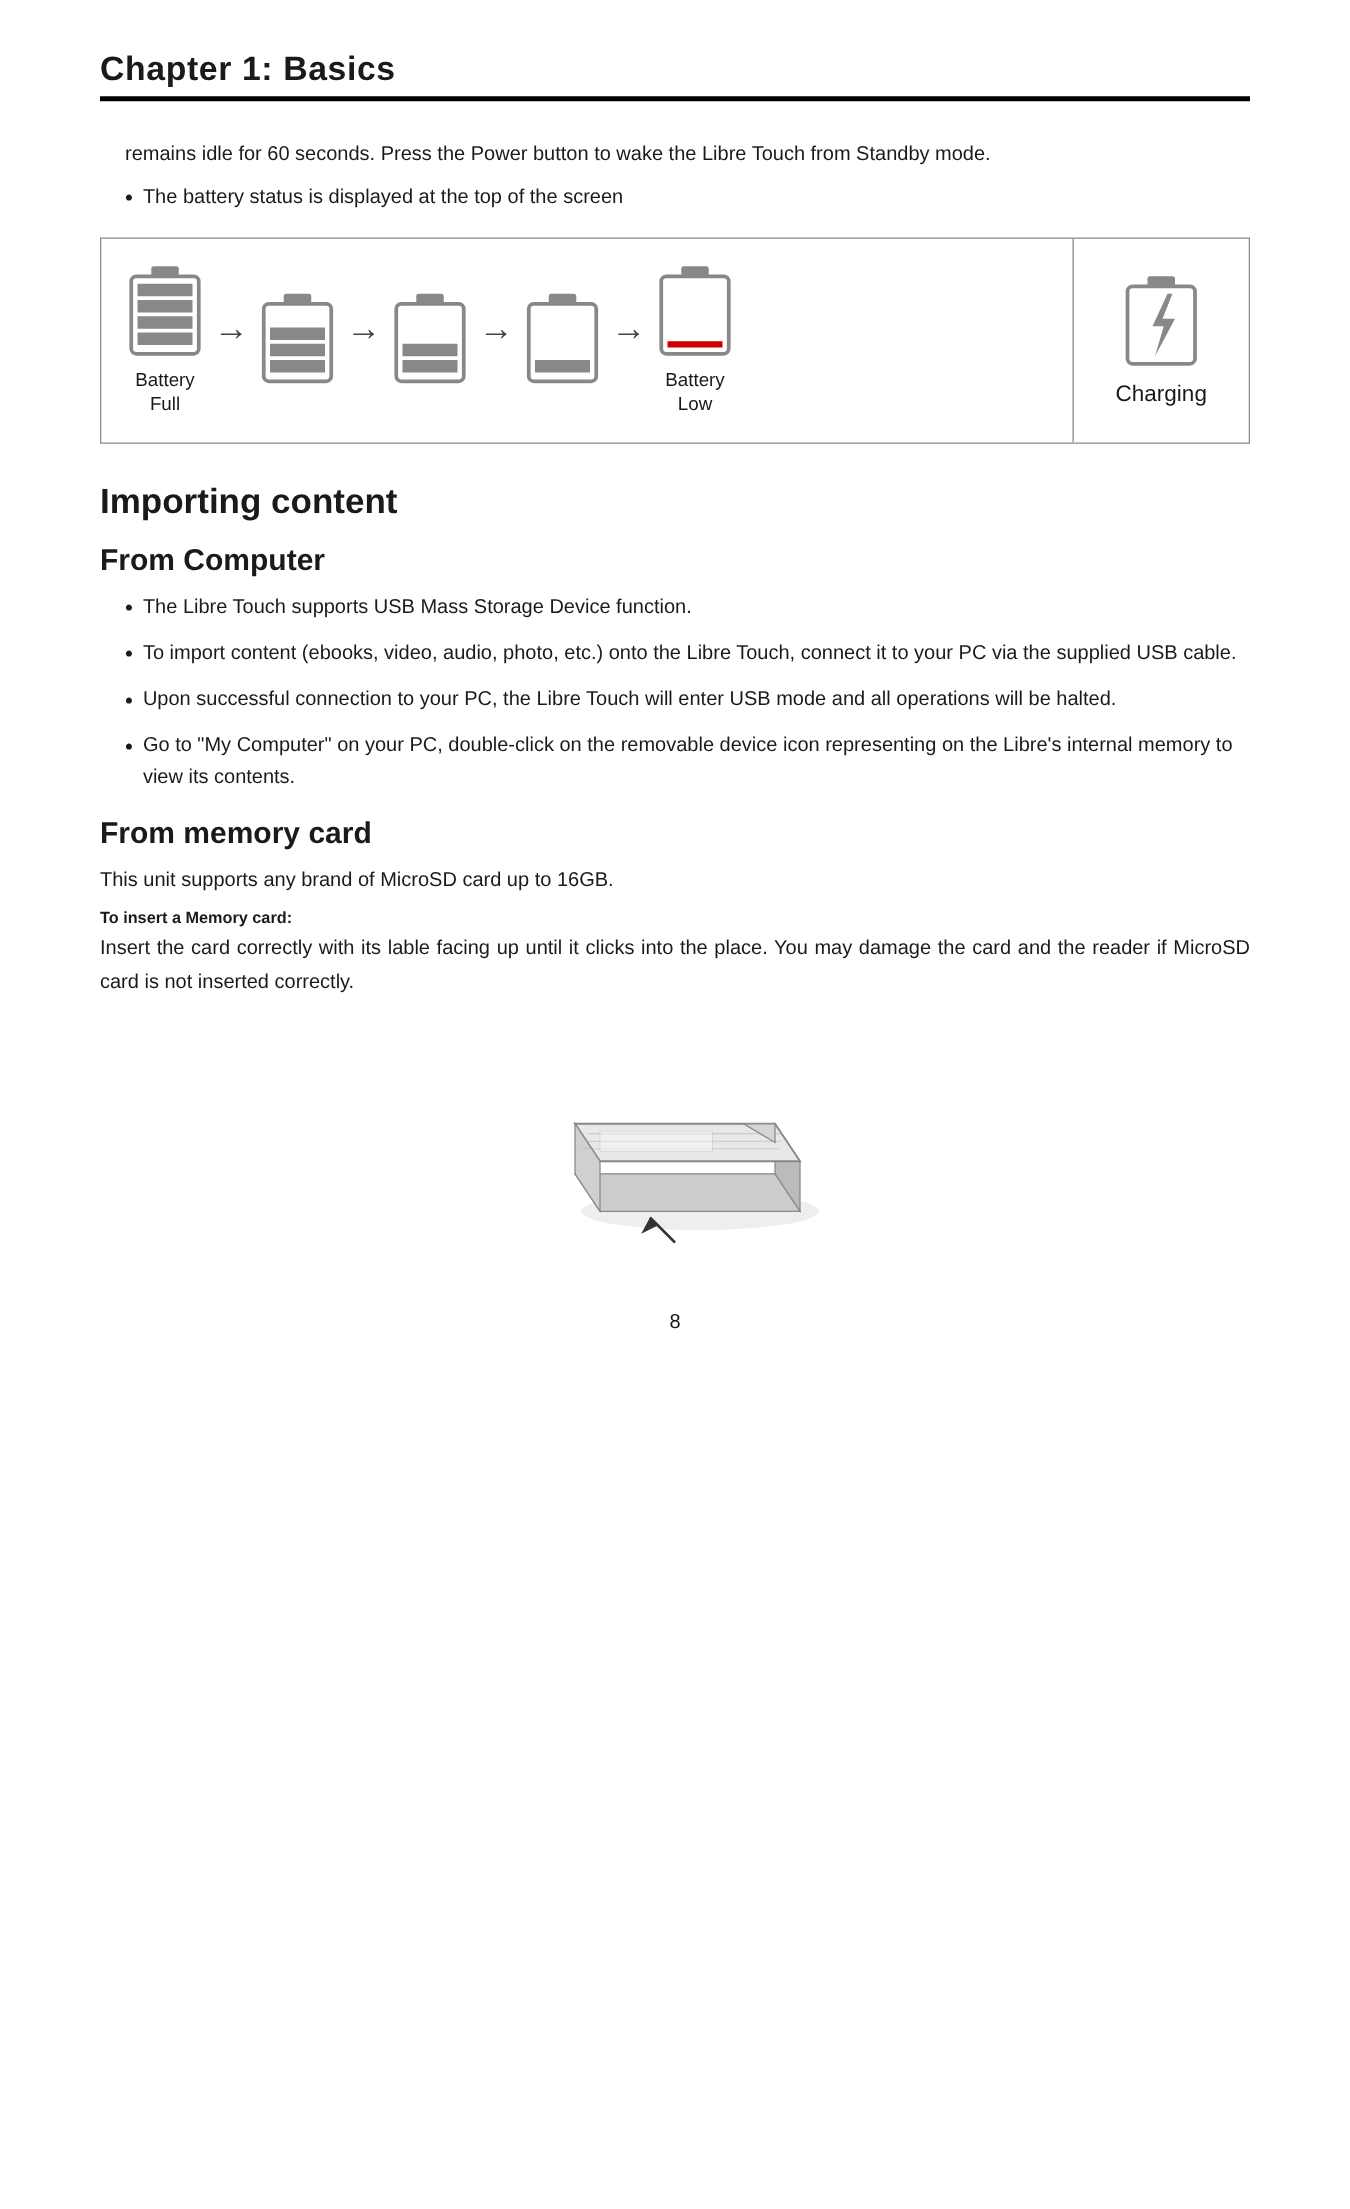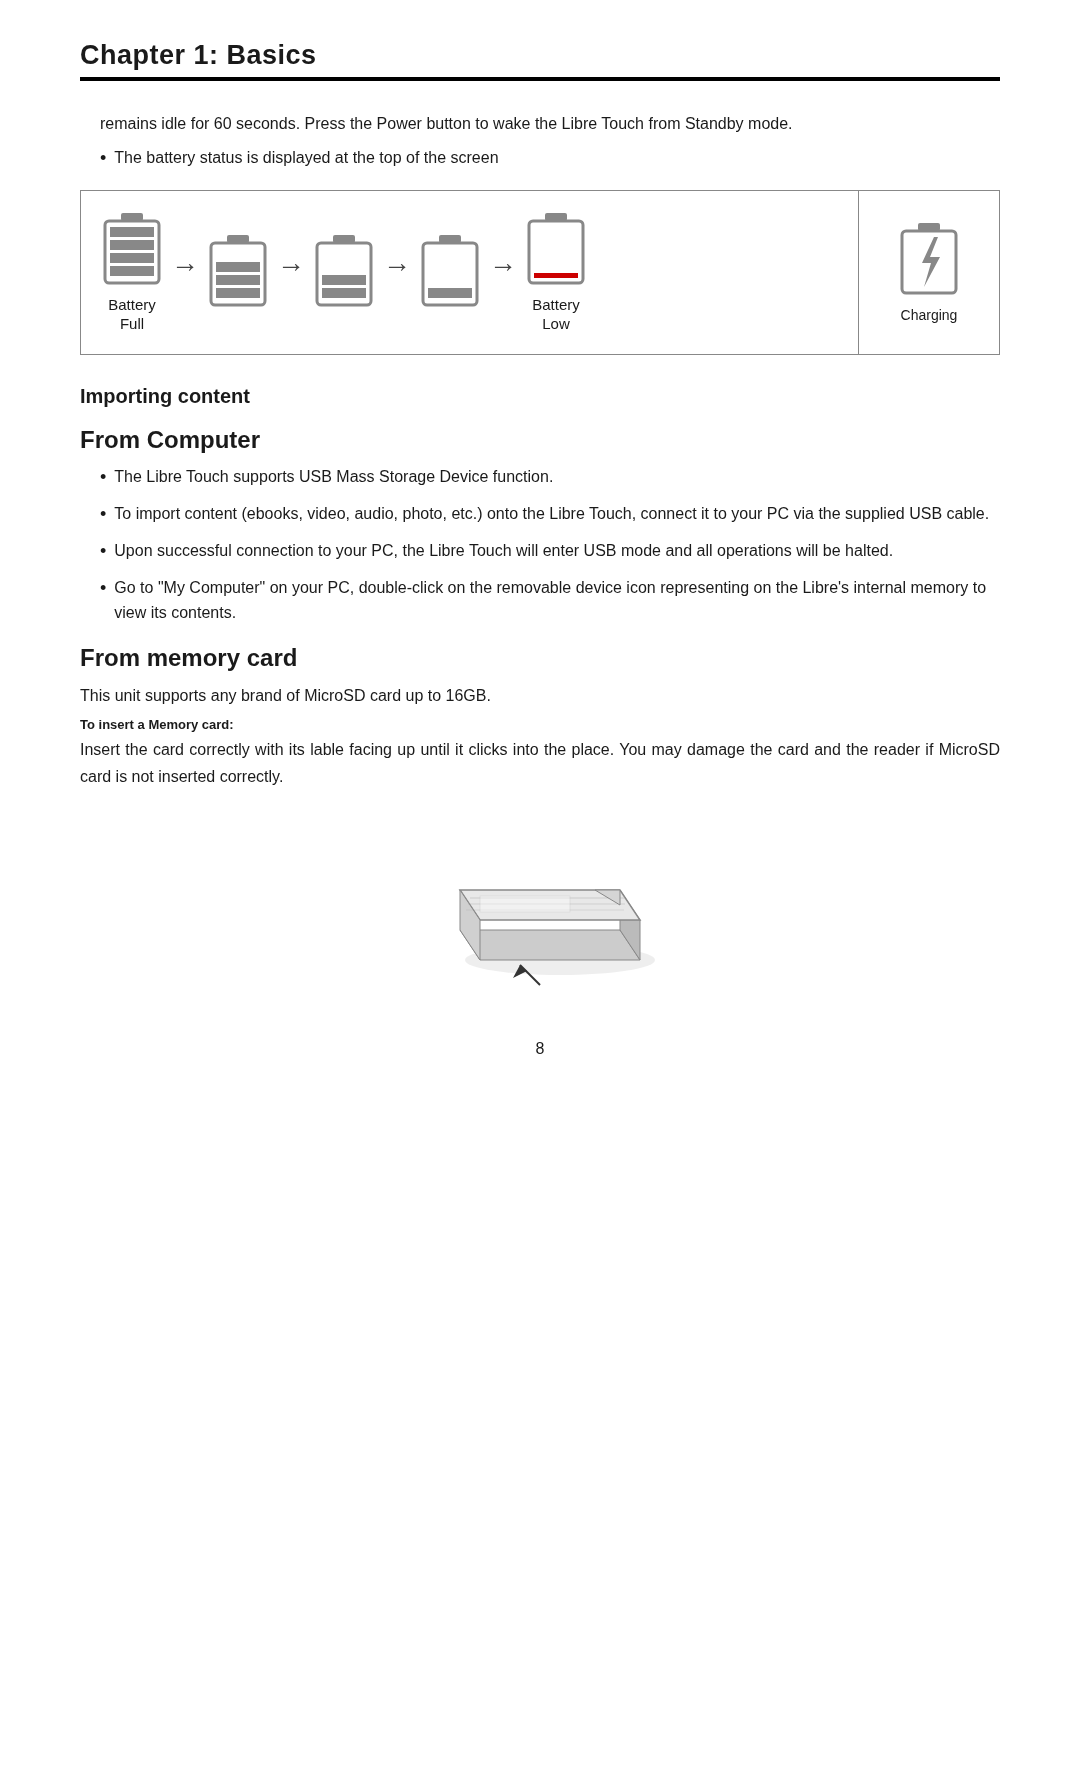--- a/index.html
+++ b/index.html
@@ -74,33 +74,33 @@
     }
     .charging-box {
       display: flex;
       flex-direction: column;
       align-items: center;
       justify-content: center;
       padding: 20px 30px;
       min-width: 140px;
     }
     .charging-label {
-      font-size: 14px;
+      font-size: 18px;
       margin-top: 8px;
     }
 
     
     .batt-svg {
       width: 62px;
       height: 78px;
     }
 
     
     h2.section-title {
-      font-size: 20px;
+      font-size: 28px;
       font-weight: 900;
       margin-top: 22px;
       margin-bottom: 18px;
     }
     h3.sub-title {
       font-size: 24px;
       font-weight: 900;
       margin-top: 18px;
       margin-bottom: 10px;
     }

